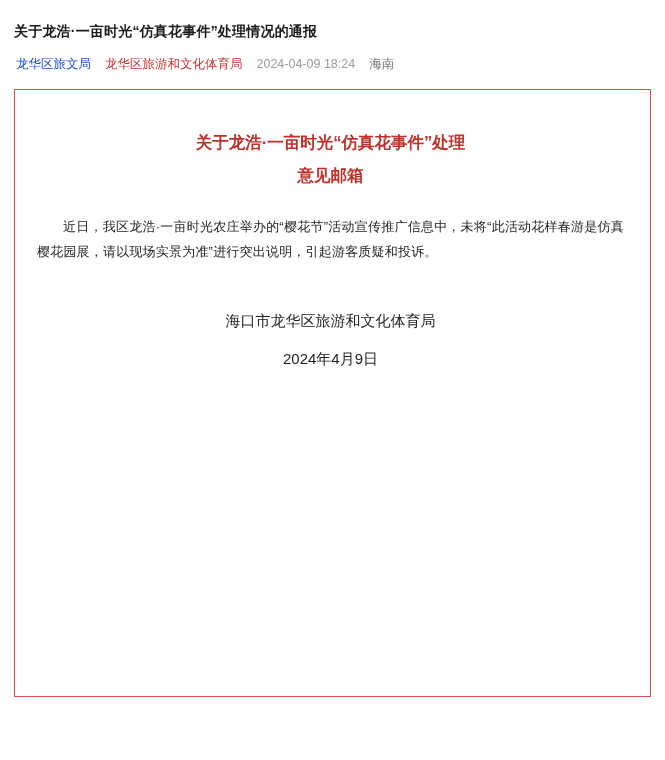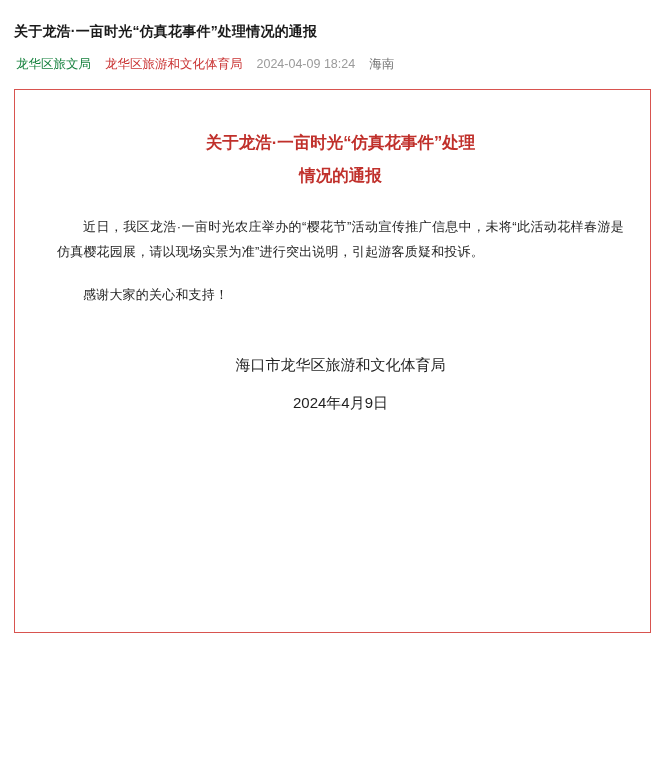--- a/index.html
+++ b/index.html
@@ -33,37 +33,37 @@
     display: flex;
     align-items: center;
     gap: 14px;
     font-size: 12.5px;
     color: #9a9a9a;
     margin-top: 14px;
     margin-bottom: 16px;
     padding-left: 2px;
   }
   .meta-source {
-    color: #15803d;
+    color: #1d4ed8;
   }
   .meta-org {
     color: #c93131;
   }
   .meta-date {
     color: #9a9a9a;
   }
   .meta-loc {
     color: #737373;
   }
   .doc-card {
     border: 1px solid #d9534f;
     border-color: #d8534f;
     box-sizing: border-box;
-    padding: 26px 26px 28px 42px;
-    height: 544px;
+    padding: 26px 26px 28px 22px;
+    height: 608px;
     position: relative;
     background: #fff;
   }
   .doc-title {
     text-align: center;
     color: #c0302b;
     font-weight: bold;
     font-size: 16.5px;
     line-height: 2.0;
     margin: 10px 0 22px 0;
@@ -106,29 +106,26 @@
     <span class="meta-source">龙华区旅文局</span>
     <span class="meta-org">龙华区旅游和文化体育局</span>
     <span class="meta-date">2024-04-09 18:24</span>
     <span class="meta-loc">海南</span>
   </div>
 
   <div class="doc-card">
 
     <div class="doc-title">
       <span class="l1">关于龙浩·一亩时光“仿真花事件”处理</span>
-      <span class="l2">情况的通报</span>
+      <span class="l2">意见邮箱</span>
     </div>
 
     <div>
       <p class="body-para">
         <span>近日，我区龙浩·一亩时光农庄举办的“樱花节”活动宣传推广信息中，未将“此活动花样春游是仿真樱花园展，请以现场实景为准”进行突出说明，引起游客质疑和投诉。</span>
-      </p>
-      <p class="body-para">
-        <span>感谢大家的关心和支持！</span>
       </p>
     </div>
 
     <div class="sign">
       <span>海口市龙华区旅游和文化体育局</span>
       <span class="line2">2024年4月9日</span>
     </div>
 
   </div>
 </div>

